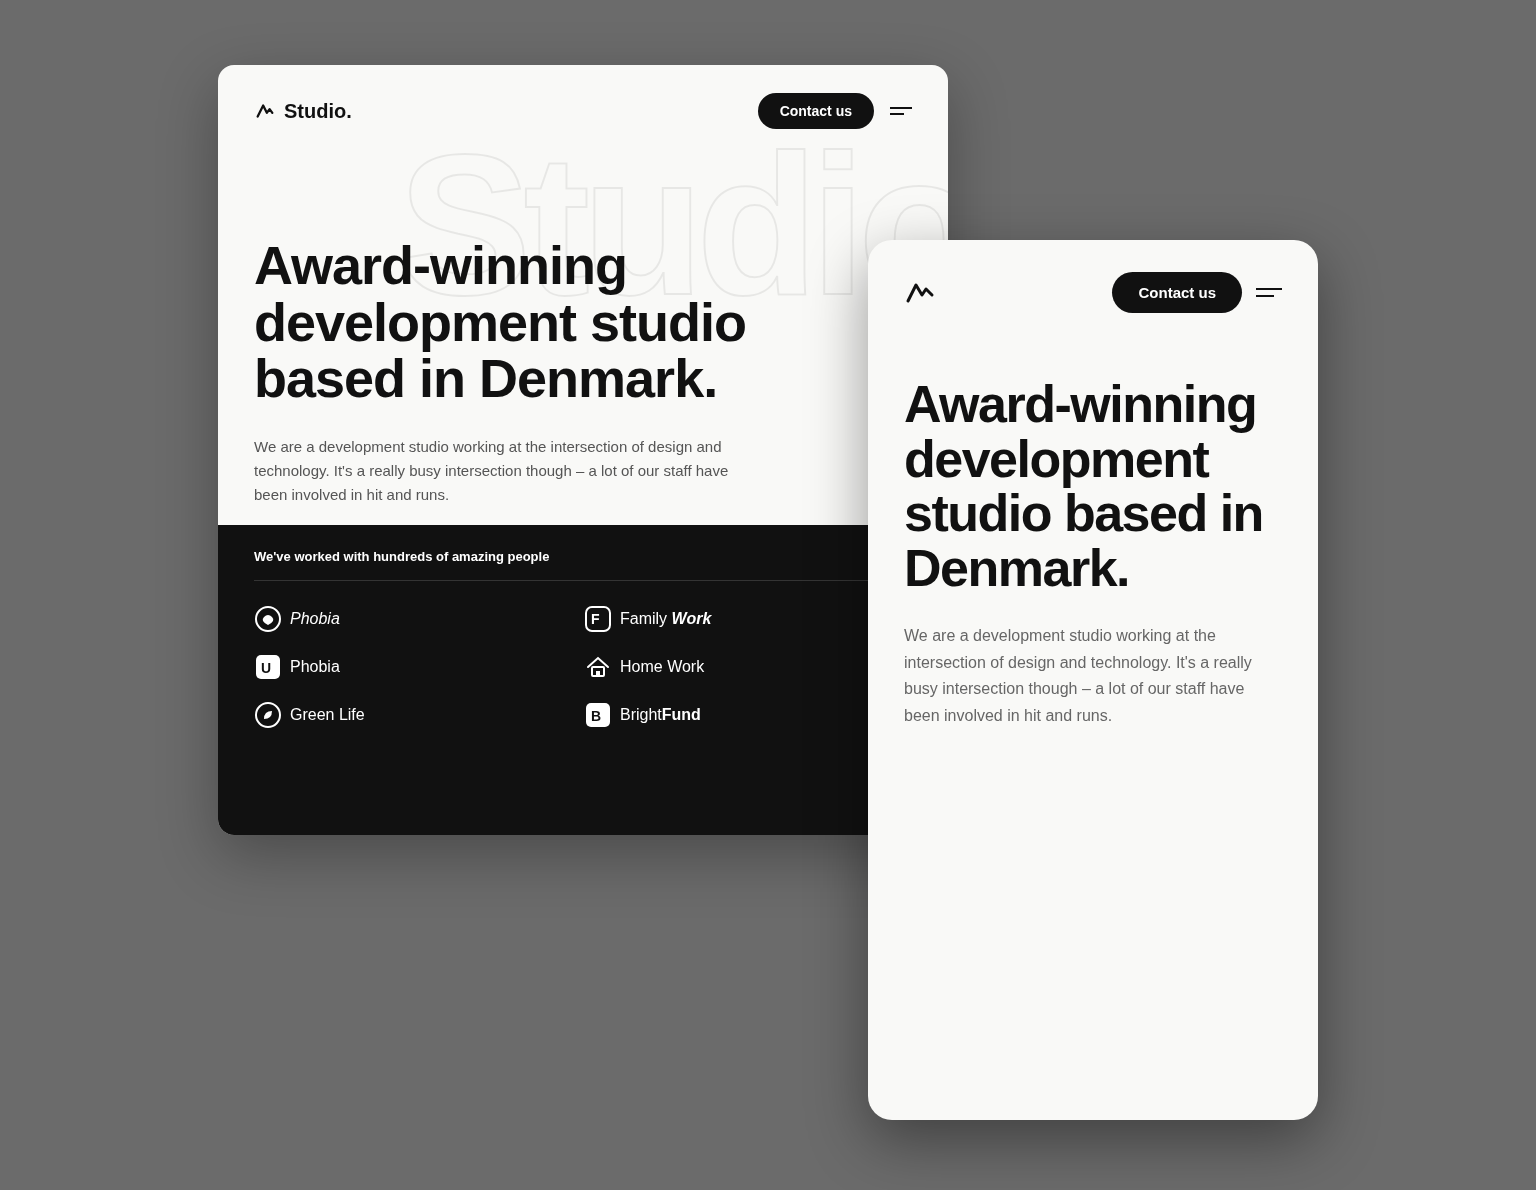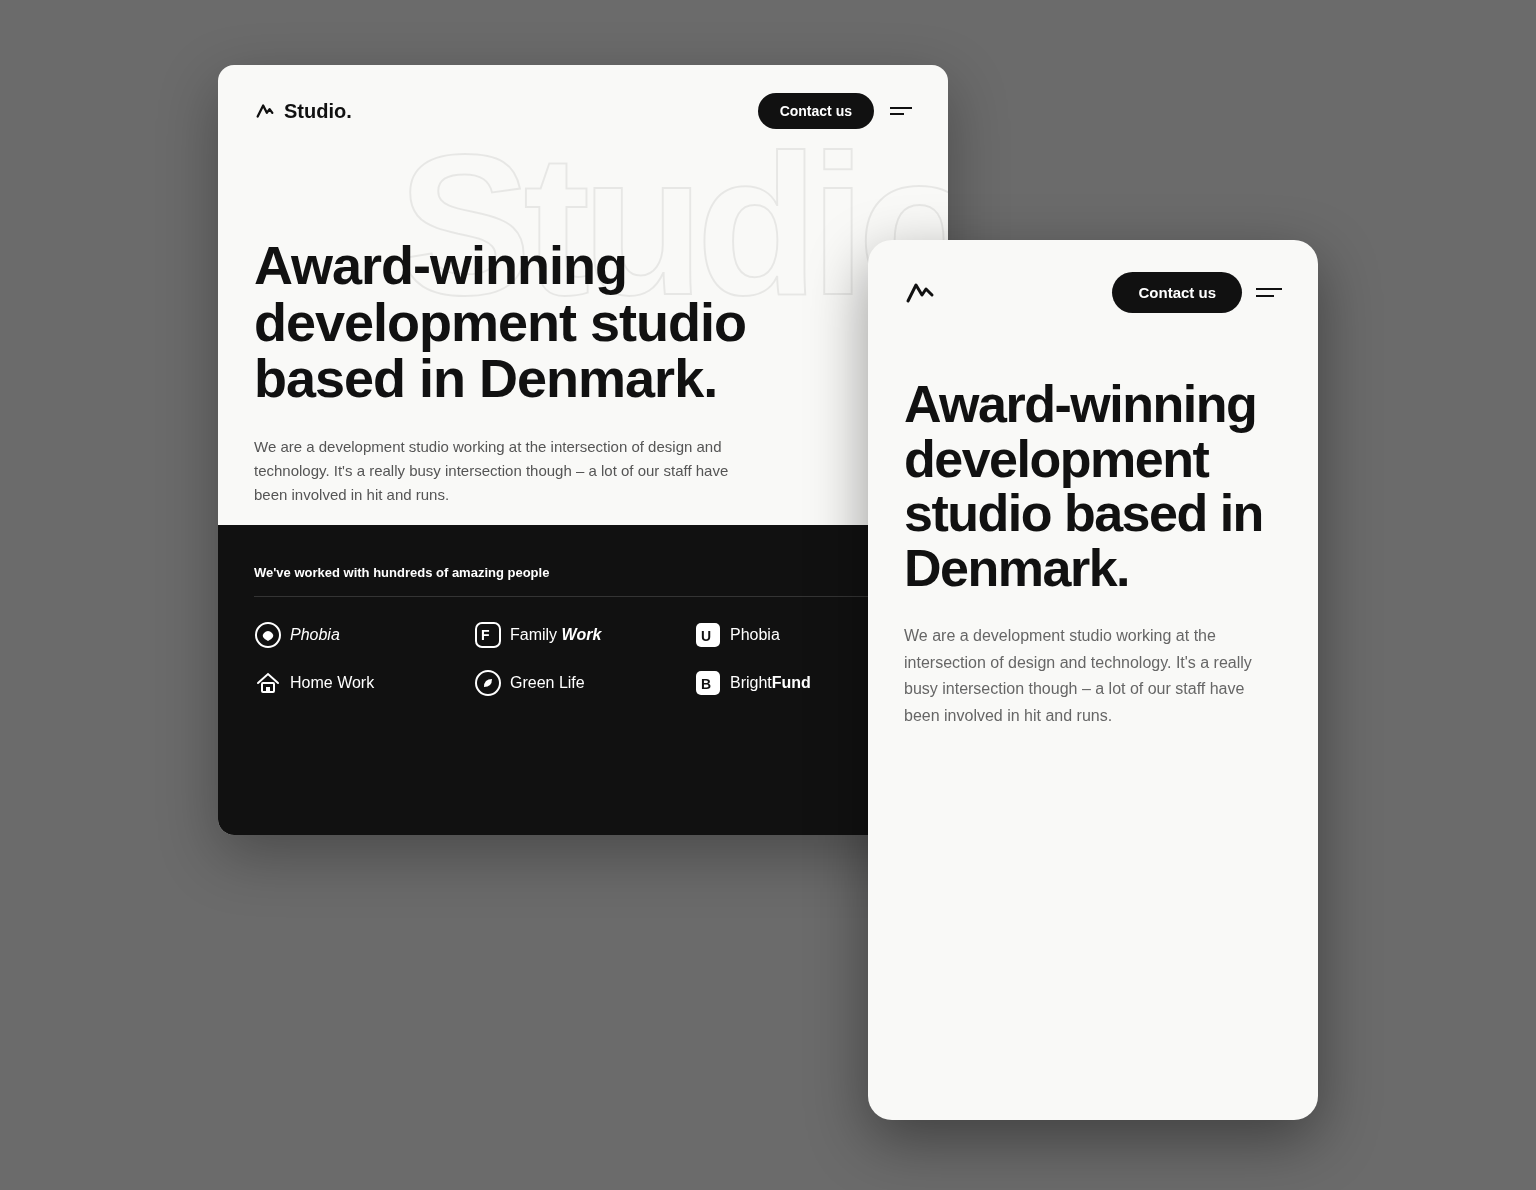--- a/index.html
+++ b/index.html
@@ -126,36 +126,36 @@
       line-height: 1.6;
     }
 
     
     .dark-section {
       position: absolute;
       bottom: 0;
       left: 0;
       right: 8px;
       background: #111;
-      padding: 40px 36px;
+      padding: 24px 36px;
       height: 310px;
     }
 
     .clients-label {
       font-size: 13px;
       font-weight: 600;
       color: #fff;
       margin-bottom: 24px;
       border-bottom: 1px solid rgba(255,255,255,0.15);
       padding-bottom: 16px;
     }
 
     .clients-grid {
       display: grid;
-      grid-template-columns: 1fr 1fr 1fr;
+      grid-template-columns: 1fr 1fr;
       gap: 20px 10px;
     }
 
     .client-item {
       display: flex;
       align-items: center;
       gap: 8px;
       color: #fff;
     }
 

